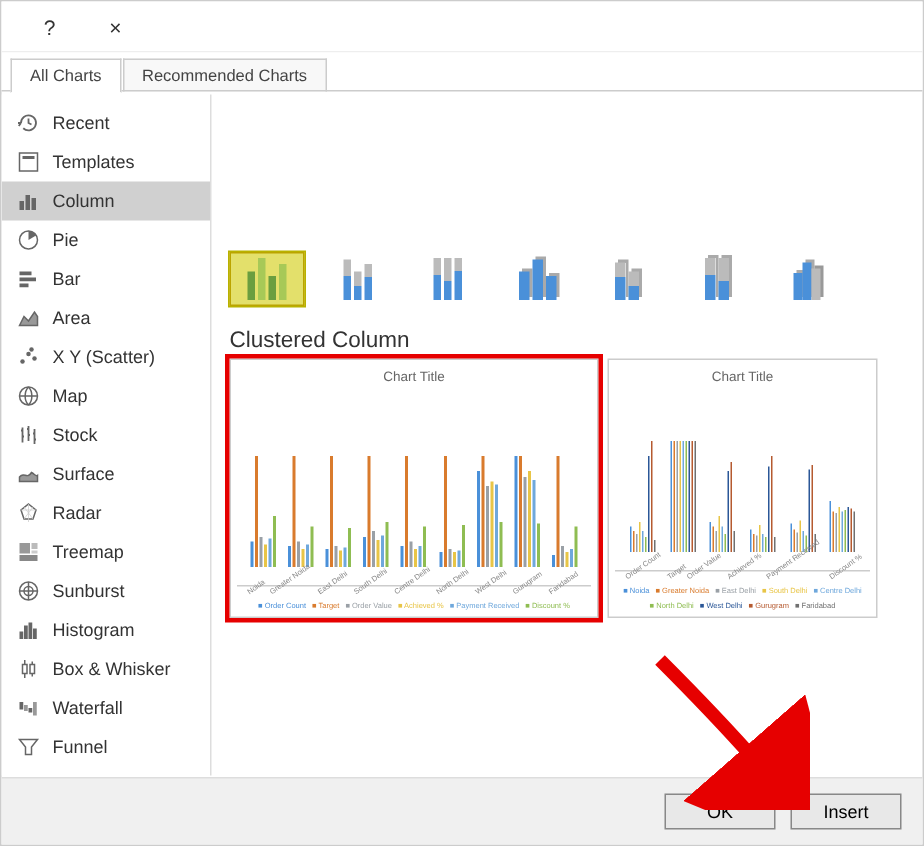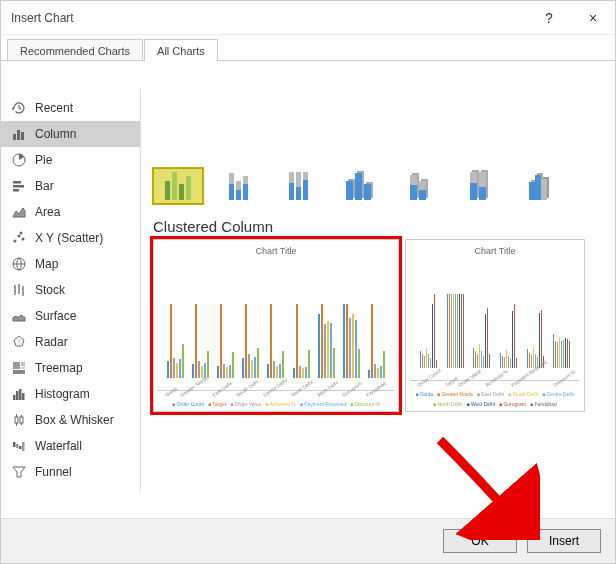--- a/index.html
+++ b/index.html
@@ -39,41 +39,49 @@
   .footer { display: flex; justify-content: flex-end; align-items: center; gap: 10px; padding: 10px 14px; border-top: 1px solid #ddd; background: #f0f0f0; }
   .btn { min-width: 74px; height: 24px; font-size: 12px; border: 1px solid #888; background: #e8e8e8; cursor: pointer; }
   .arrow { position: absolute; pointer-events: none; }
 </style>
 </head>
 <body>
 
 <div class="dialog">
 
   <div class="titlebar">
-    <div class="title">Insert Chart</div>
     <div class="ctrl">?</div>
     <div class="ctrl">×</div>
   </div>
 
   <div class="tabrow">
+    <div class="tab active">All Charts</div>
     <div class="tab">Recommended Charts</div>
-    <div class="tab active">All Charts</div>
   </div>
   <div class="hr"></div>
 
   <div class="body">
 
     <div class="sidebar" id="sidebar">
         <div class="side-item">
           <span class="side-icon">
             <svg width="16" height="16" viewBox="0 0 16 16">
               <path d="M3 8a5 5 0 1 1 1.5 3.5M3 8H1m2 0l-1.5 2M8 5v3l2 1" stroke="#666" fill="none" stroke-width="1.2"></path>
             </svg>
           </span>
           <span>Recent</span>
+        </div>
+        <div class="side-item">
+          <span class="side-icon">
+            <svg width="16" height="16" viewBox="0 0 16 16">
+              <rect x="2" y="2" width="12" height="12" stroke="#666" fill="none"></rect>
+              <rect x="4" y="4" width="8" height="2" fill="#666"></rect>
+            </svg>
+          </span>
+          <span>Templates</span>
         </div>
         <div class="side-item selected">
           <span class="side-icon">
             <svg width="16" height="16" viewBox="0 0 16 16">
               <rect x="2" y="8" width="3" height="6" fill="#666"></rect>
               <rect x="6" y="4" width="3" height="10" fill="#666"></rect>
               <rect x="10" y="6" width="3" height="8" fill="#666"></rect>
             </svg>
           </span>
           <span>Column</span>
@@ -153,20 +161,30 @@
         <div class="side-item">
           <span class="side-icon">
             <svg width="16" height="16" viewBox="0 0 16 16">
               <rect x="2" y="2" width="7" height="7" fill="#999"></rect>
               <rect x="10" y="2" width="4" height="4" fill="#bbb"></rect>
               <rect x="10" y="7" width="4" height="2" fill="#ccc"></rect>
               <rect x="2" y="10" width="12" height="4" fill="#888"></rect>
             </svg>
           </span>
           <span>Treemap</span>
+        </div>
+        <div class="side-item">
+          <span class="side-icon">
+            <svg width="16" height="16" viewBox="0 0 16 16">
+              <circle cx="8" cy="8" r="6" stroke="#666" fill="none"></circle>
+              <circle cx="8" cy="8" r="3" stroke="#666" fill="none"></circle>
+              <path d="M8 2v12M2 8h12" stroke="#666"></path>
+            </svg>
+          </span>
+          <span>Sunburst</span>
         </div>
         <div class="side-item">
           <span class="side-icon">
             <svg width="16" height="16" viewBox="0 0 16 16">
               <rect x="2" y="9" width="2.5" height="5" fill="#666"></rect>
               <rect x="5" y="5" width="2.5" height="9" fill="#666"></rect>
               <rect x="8" y="3" width="2.5" height="11" fill="#666"></rect>
               <rect x="11" y="7" width="2.5" height="7" fill="#666"></rect>
             </svg>
           </span>

